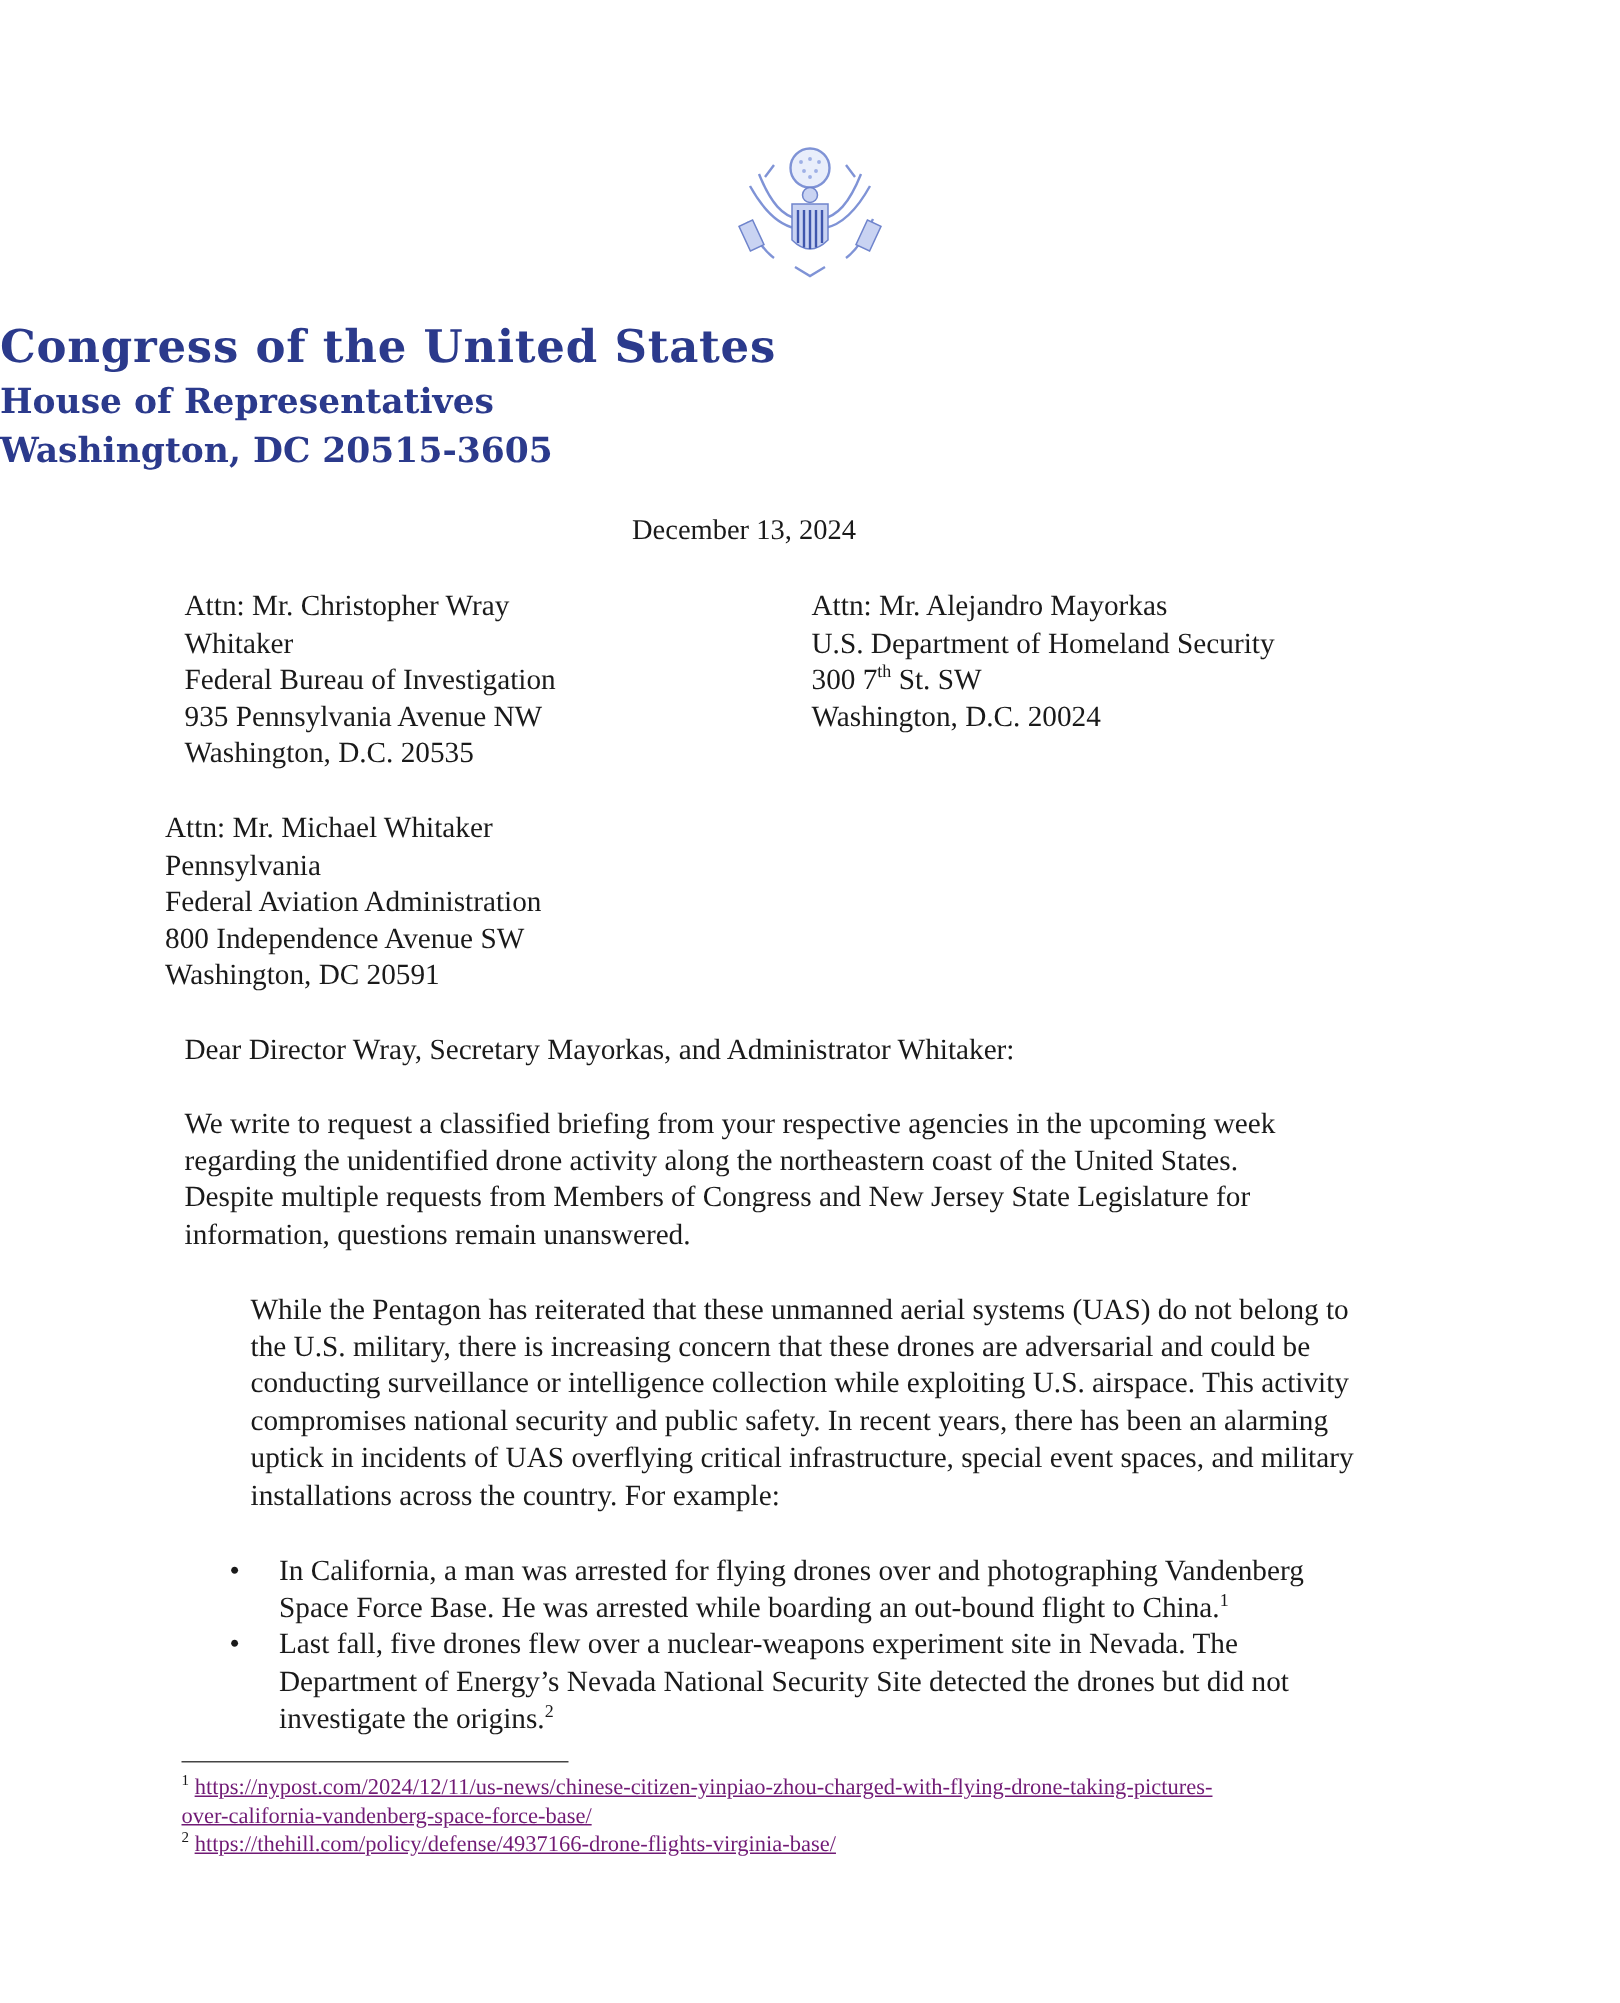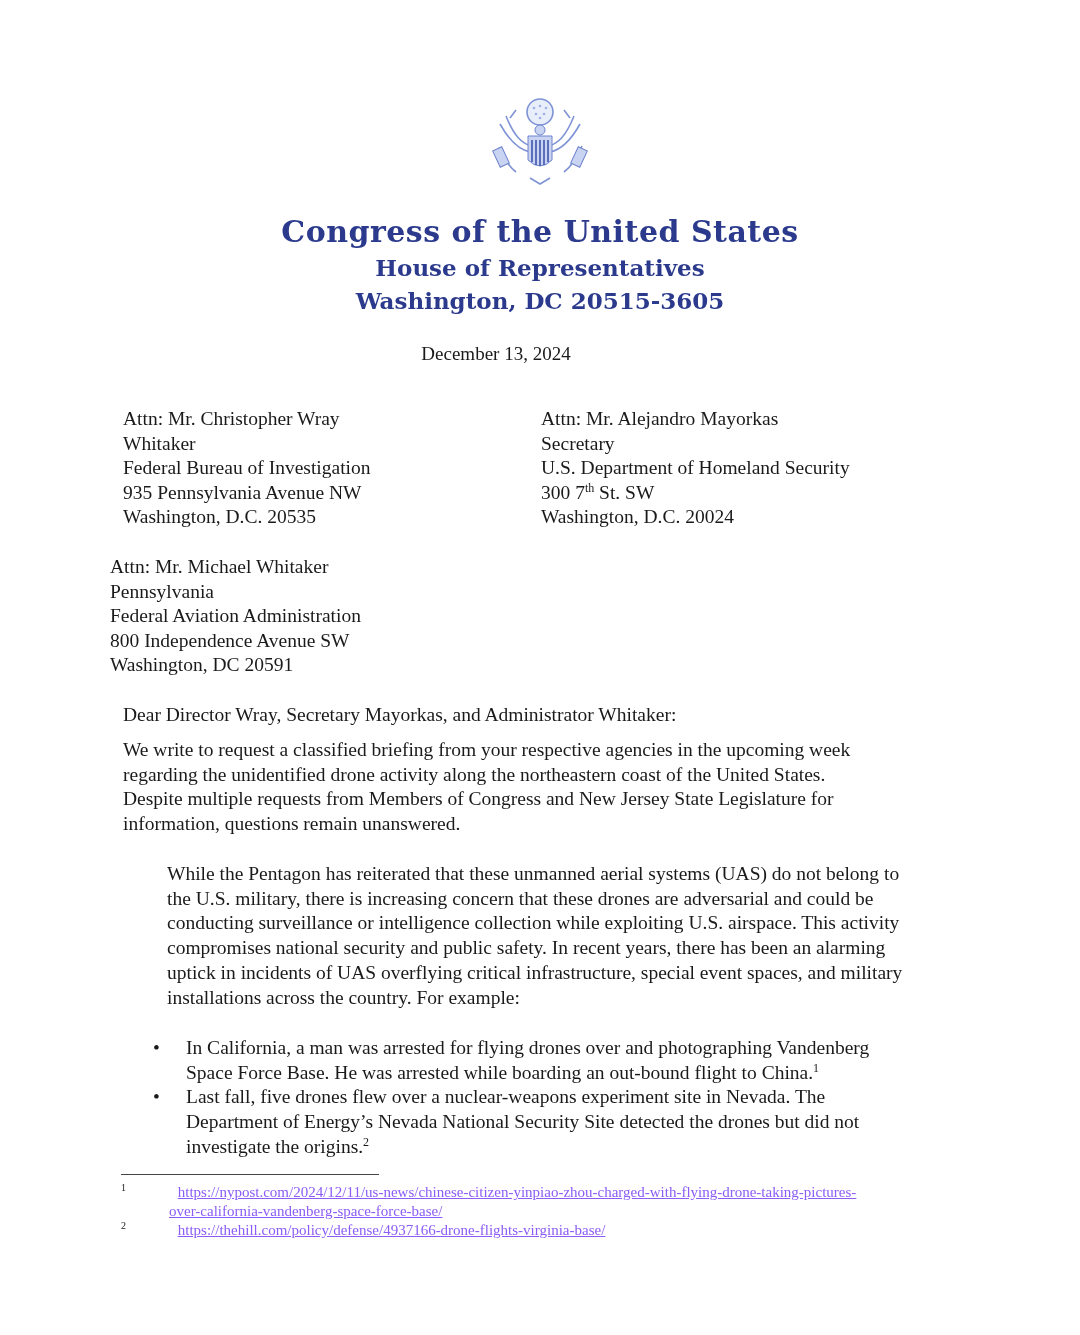--- a/index.html
+++ b/index.html
@@ -6,47 +6,47 @@
   body {
     width: 1080px; height: 1335px; position: relative; overflow: hidden;
     font-family: "Liberation Serif", "DejaVu Serif", serif;
     color: #1a1a1a;
   }
   .page { position: absolute; inset: 0; background: #fff; }
   .seal {
     position: absolute; left: 486px; top: 96px; width: 108px; height: 92px;
   }
   .letterhead {
-    position: absolute; left: 0; width: 1080px; text-align: center;
+    position: absolute; left: 0; width: 1080px; text-align: left;
     color: #2b3a8c; font-family: "DejaVu Serif", "Liberation Serif", serif;
     font-weight: bold;
   }
   .lh1 { top: 214px; font-size: 30px; letter-spacing: 0.5px; }
   .lh2 { top: 254px; font-size: 23px; }
   .lh3 { top: 287px; font-size: 23px; }
   .date { position: absolute; left: 0; width: 992px; top: 343px; text-align: center; font-size: 19px; }
-  .block { position: absolute; font-size: 19.5px; line-height: 24.6px; margin-top: 14px; }
+  .block { position: absolute; font-size: 19.5px; line-height: 24.6px; }
   .block div { white-space: nowrap; }
   .addr-left { left: 123px; top: 393px; }
   .addr-right { left: 541px; top: 393px; }
   .addr-bottom { left: 110px; top: 541px; }
   .salutation { left: 123px; top: 689px; }
   .para { position: absolute; left: 123px; width: 820px; font-size: 19.5px; line-height: 24.7px; }
   .para div { white-space: nowrap; }
   .p1 { top: 738px; }
   .p2 { top: 862px; margin-left: 44px; }
   .bullets { position: absolute; left: 150px; top: 1036px; font-size: 19.5px; line-height: 24.7px; }
   .bullet { position: relative; padding-left: 36px; }
   .bullet .dot { position: absolute; left: 3px; top: 0; }
   .bullet div.line { white-space: nowrap; }
   sup { font-size: 12px; line-height: 0; vertical-align: super; }
   .fn-rule { position: absolute; left: 121px; top: 1174px; width: 258px; height: 1px; background: #444; }
   .footnotes { position: absolute; left: 121px; top: 1183px; font-size: 15px; line-height: 19px; }
   .footnotes div { white-space: nowrap; }
-  .footnotes a { color: #8b5cf6; text-decoration: underline; margin-left: 48px; }
+  .footnotes a { color: #701a75; text-decoration: underline; }
   .footnotes sup { font-size: 10px; color: #1a1a1a; }
 </style>
 </head>
 <body>
 
 <div class="page">
 
   <svg class="seal" viewBox="0 0 108 92">
     <g fill="none" stroke="#7f93d6" stroke-width="1.6">
       <circle cx="54" cy="16" r="13" fill="#e9eefb"></circle>
@@ -91,21 +91,20 @@
   <div class="block addr-left">
     <div>Attn: Mr. Christopher Wray</div>
     <div>Whitaker</div>
     <div>Federal Bureau of Investigation</div>
     <div>935 Pennsylvania Avenue NW</div>
     <div>Washington, D.C. 20535</div>
   </div>
 
   <div class="block addr-right">
     <div>Attn: Mr. Alejandro Mayorkas</div>
-    <div>Secretary</div>
     <div>U.S. Department of Homeland Security</div>
     <div><span>300 7</span><sup>th</sup><span style="white-space:pre"> St. SW</span></div>
     <div>Washington, D.C. 20024</div>
   </div>
 
   <div class="block addr-bottom">
     <div>Attn: Mr. Michael Whitaker</div>
     <div>Pennsylvania</div>
     <div>Federal Aviation Administration</div>
     <div>800 Independence Avenue SW</div>

